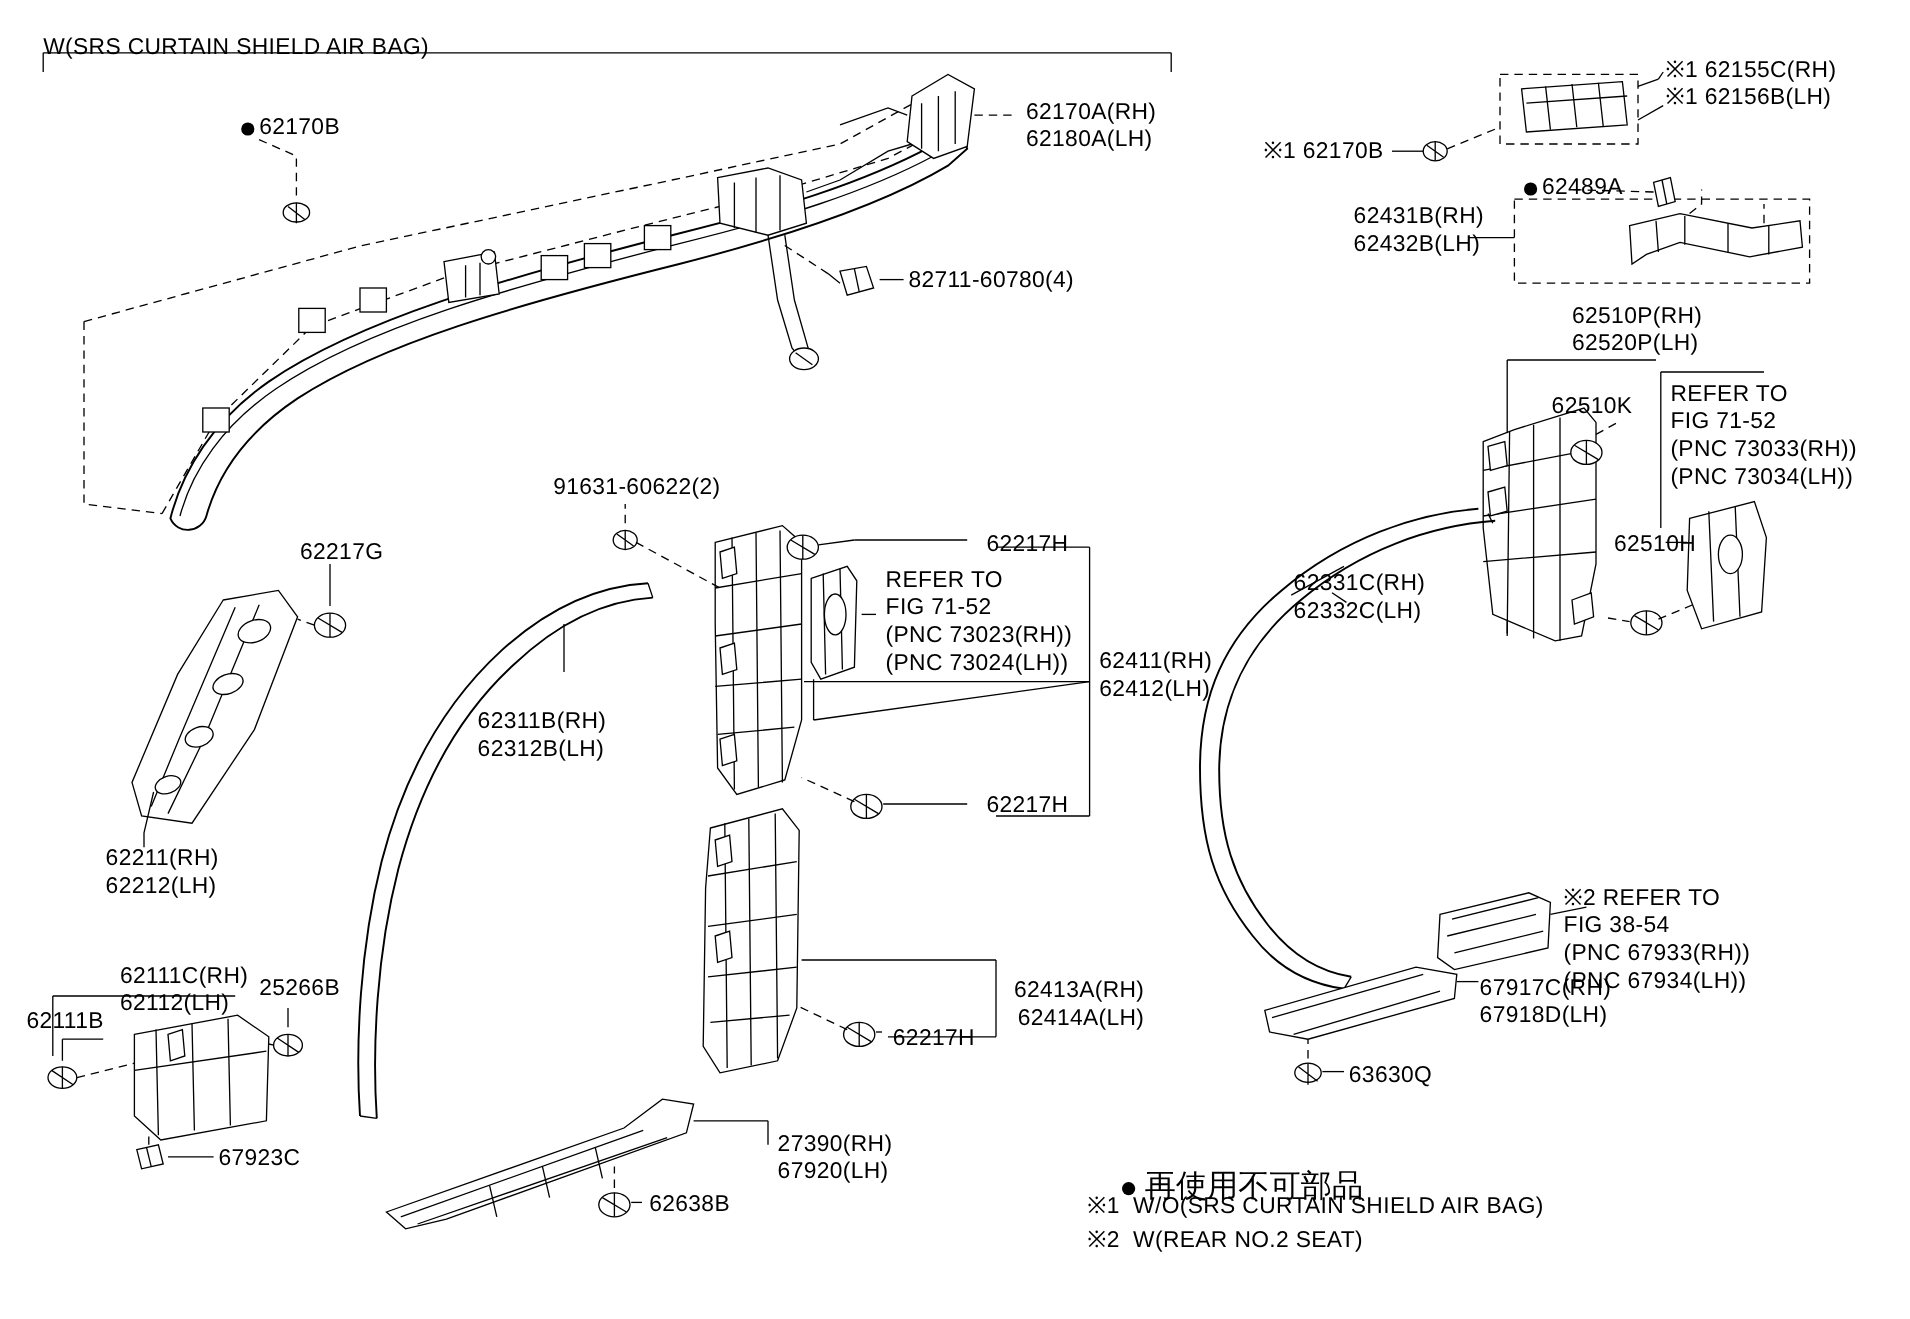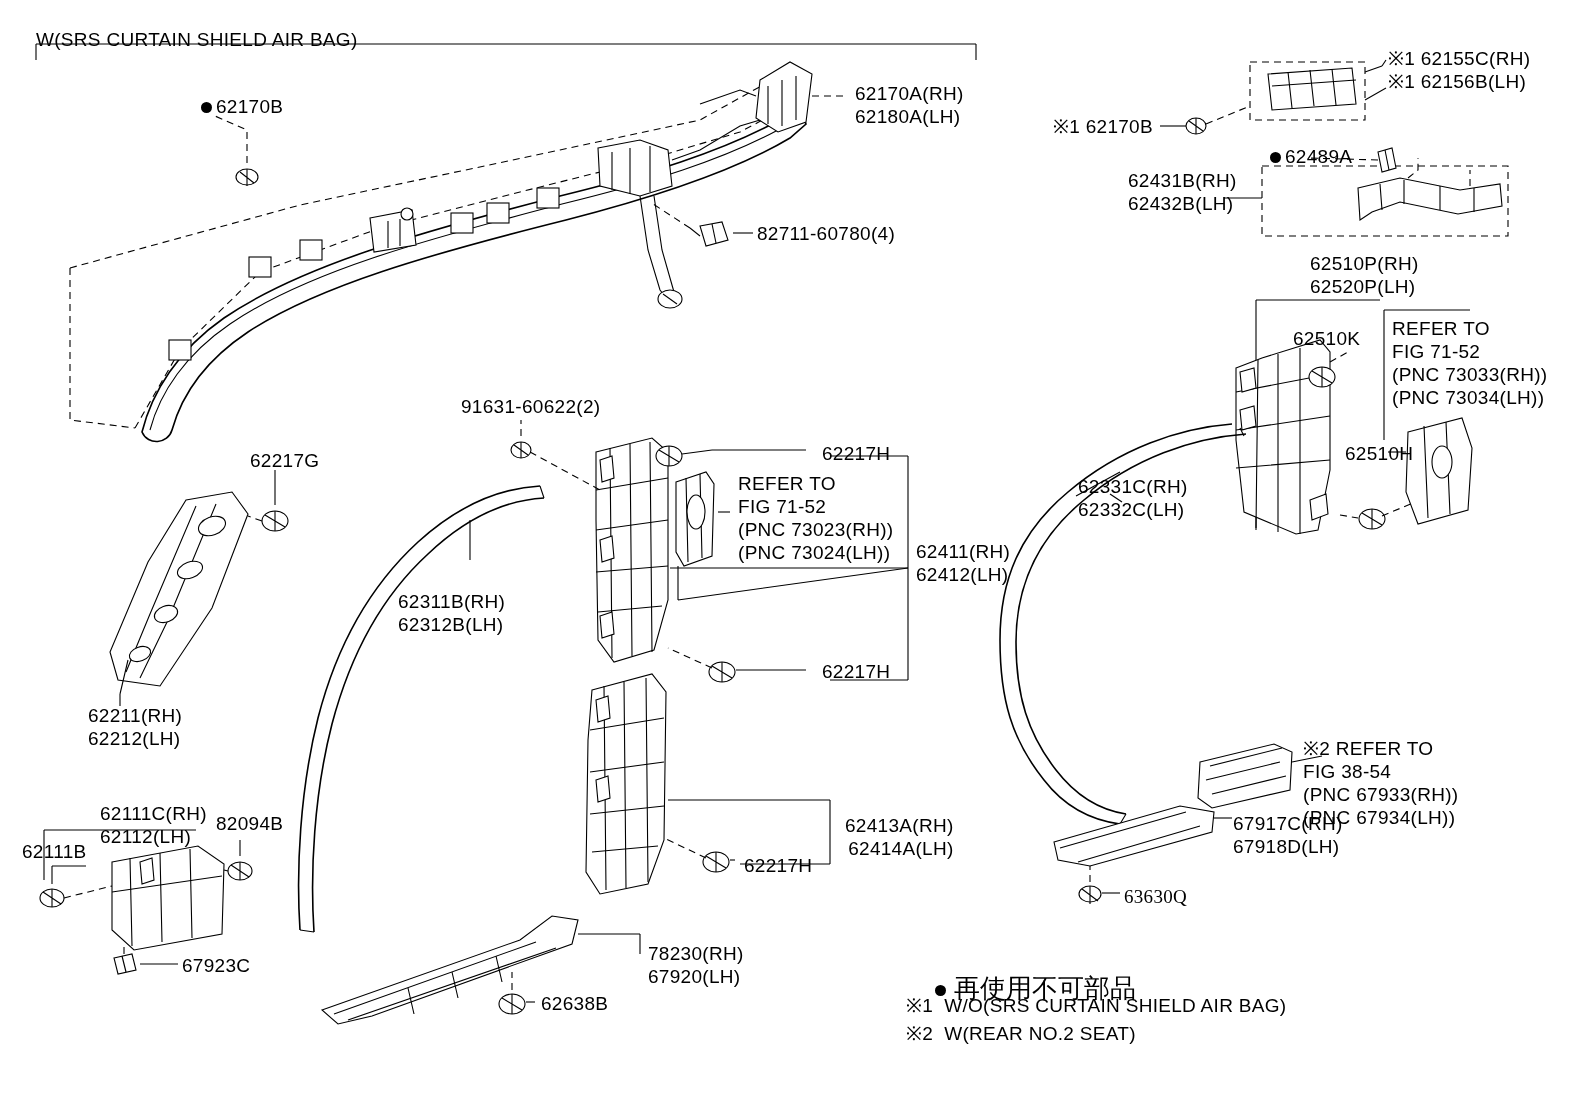--- a/index.html
+++ b/index.html
@@ -304,38 +304,38 @@
 62412(LH)</div>
   <div class="lbl" style="left:398px;top:590px;">62311B(RH)
 62312B(LH)</div>
   <div class="lbl" style="left:822px;top:660px;">62217H</div>
 
   <div class="lbl" style="left:250px;top:449px;">62217G</div>
   <div class="lbl" style="left:88px;top:704px;">62211(RH)
 62212(LH)</div>
   <div class="lbl" style="left:72px;top:802px;margin-left:28px;">62111C(RH)
 62112(LH)</div>
-  <div class="lbl" style="left:216px;top:812px;">82094B</div>
+  <div class="lbl" style="left:216px;top:812px;">25266B</div>
   <div class="lbl" style="left:22px;top:840px;">62111B</div>
   <div class="lbl" style="left:182px;top:954px;">67923C</div>
 
   <div class="lbl" style="left:845px;top:814px;text-align:right;">62413A(RH)
 62414A(LH)</div>
   <div class="lbl" style="left:744px;top:854px;">62217H</div>
-  <div class="lbl" style="left:648px;top:942px;">78230(RH)
+  <div class="lbl" style="left:648px;top:942px;">27390(RH)
 67920(LH)</div>
   <div class="lbl" style="left:541px;top:992px;">62638B</div>
 
   <div class="lbl" style="left:1303px;top:737px;">※2 REFER TO
 FIG 38-54
 (PNC 67933(RH))
 (PNC 67934(LH))</div>
   <div class="lbl" style="left:1233px;top:812px;">67917C(RH)
 67918D(LH)</div>
-  <div class="lbl" style="left:1124px;top:885px;font-family:Liberation Serif, serif;">63630Q</div>
+  <div class="lbl" style="left:1124px;top:885px;">63630Q</div>
 
   <div class="legend-row" style="left:906px;top:940px;">
     <span class="legend-dot"></span><span>再使用不可部品</span>
   </div>
   <div class="lbl" style="left:906px;top:994px;">※1  W/O(SRS CURTAIN SHIELD AIR BAG)</div>
   <div class="lbl" style="left:906px;top:1022px;">※2  W(REAR NO.2 SEAT)</div>
 
   <div class="lbl code" style="left:1452px;top:1052px;">644216E</div>
 
 </div>

